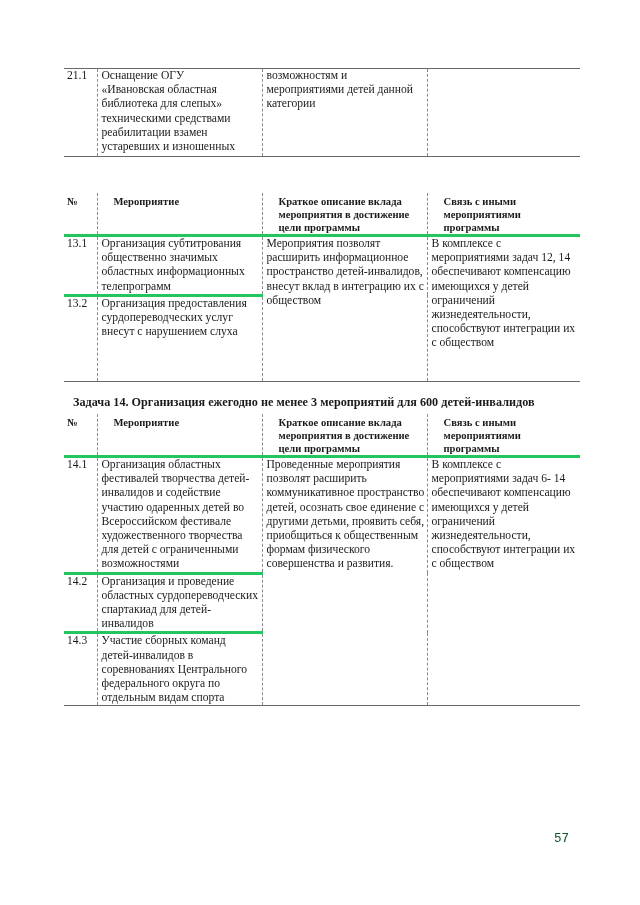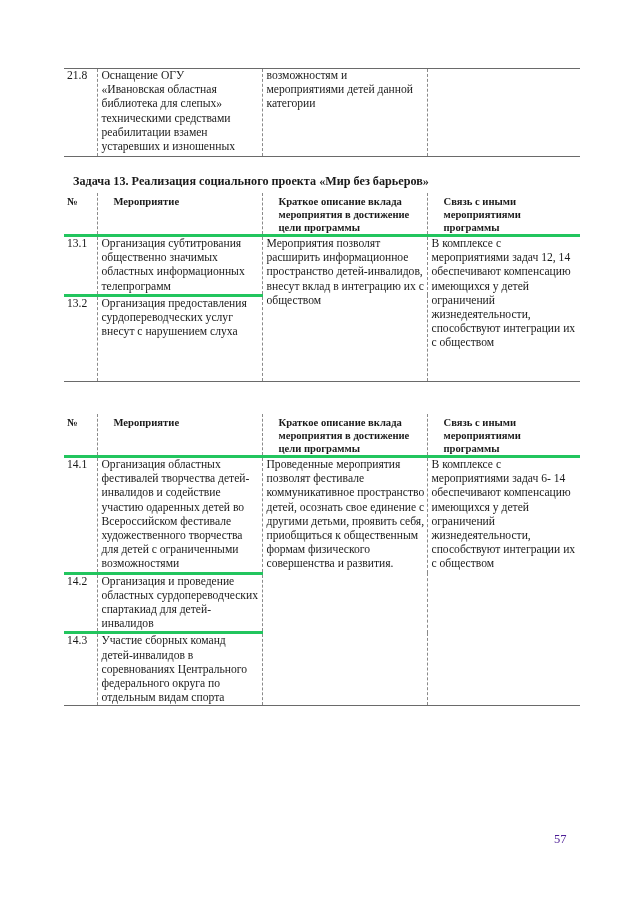--- a/index.html
+++ b/index.html
@@ -26,53 +26,52 @@
   .col-link { width: 153px; }
   tr.head th { border-bottom: 1.5px solid #6a6a6a; padding-top: 2px; padding-left: 16px; }
   tr.r td { border-top: 3px solid #22c55e; }
   .tbl-top { border-top: 1.5px solid #6a6a6a; }
   .tbl-bottom { border-bottom: 1.5px solid #6a6a6a; }
   .section-title {
     position: absolute; left: 73px; font-weight: bold; font-size: 12.2px;
     white-space: nowrap;
   }
   .page-number { position: absolute; left: 554px; top: 832px; font-size: 12.5px;
-    font-family: Liberation Serif, serif; color: #4c1d95; }
+    font-family: Liberation Mono, monospace; color: #14532d; }
   .cell-text { white-space: pre-line; }
 </style>
 </head>
 <body>
 
 <div class="page">
 
   <table class="t tbl-top tbl-bottom" style="top:68px;">
     <colgroup>
         <col class="col-num">
         <col class="col-act">
         <col class="col-desc">
         <col class="col-link">
       </colgroup>
     <tbody>
         <tr style="height:88px;">
-      <td>21.8</td>
+      <td>21.1</td>
       <td class="cell-text">Оснащение ОГУ
 «Ивановская областная
 библиотека для слепых»
 техническими средствами
 реабилитации  взамен
 устаревших и изношенных</td>
       <td class="cell-text">возможностям и
 мероприятиями детей данной
 категории</td>
       <td class="cell-text"></td>
     </tr>
   </tbody>
     </table>
 
-  <div class="section-title" style="top:174px;">Задача 13. Реализация социального проекта «Мир без барьеров»</div>
 
   <table class="t tbl-bottom" style="top:193px;">
     <colgroup>
         <col class="col-num">
         <col class="col-act">
         <col class="col-desc">
         <col class="col-link">
       </colgroup>
     <tbody>
         <tr class="head">
@@ -87,39 +86,40 @@
       <td rowspan="2">Мероприятия позволят расширить информационное пространство детей-инвалидов, внесут вклад в интеграцию их с обществом</td>
       <td rowspan="2">В комплексе с мероприятиями задач 12, 14 обеспечивают компенсацию имеющихся у детей ограничений жизнедеятельности, способствуют интеграции их с обществом</td>
     </tr>
     <tr class="r" style="height:86px;">
       <td>13.2</td>
       <td>Организация предоставления сурдопереводческих услуг внесут с нарушением слуха</td>
     </tr>
   </tbody>
     </table>
 
+  <div class="section-title" style="top:395px;">Задача 14. Организация ежегодно не менее 3 мероприятий для 600 детей-инвалидов</div>
 
   <table class="t tbl-bottom" style="top:414px;">
     <colgroup>
         <col class="col-num">
         <col class="col-act">
         <col class="col-desc">
         <col class="col-link">
       </colgroup>
     <tbody>
         <tr class="head">
       <th>№</th>
       <th>Мероприятие</th>
       <th>Краткое описание вклада мероприятия в достижение цели программы</th>
       <th>Связь с иными мероприятиями программы</th>
     </tr>
     <tr class="r">
       <td>14.1</td>
       <td>Организация областных фестивалей творчества детей-инвалидов  и содействие участию одаренных детей во Всероссийском фестивале художественного творчества для детей с ограниченными возможностями</td>
-      <td rowspan="3">Проведенные мероприятия позволят фестивале коммуникативное пространство детей, осознать свое единение с другими детьми, проявить себя, приобщиться к общественным формам физического совершенства и развития.</td>
+      <td rowspan="3">Проведенные мероприятия позволят расширить коммуникативное пространство детей, осознать свое единение с другими детьми, проявить себя, приобщиться к общественным формам физического совершенства и развития.</td>
       <td rowspan="3">В комплексе с мероприятиями задач 6- 14 обеспечивают компенсацию имеющихся у детей ограничений жизнедеятельности, способствуют интеграции их с обществом</td>
     </tr>
     <tr class="r">
       <td>14.2</td>
       <td>Организация и проведение областных сурдопереводческих спартакиад для детей-инвалидов</td>
     </tr>
     <tr class="r">
       <td>14.3</td>
       <td>Участие сборных команд детей-инвалидов в соревнованиях Центрального федерального округа по отдельным видам спорта</td>
     </tr>

